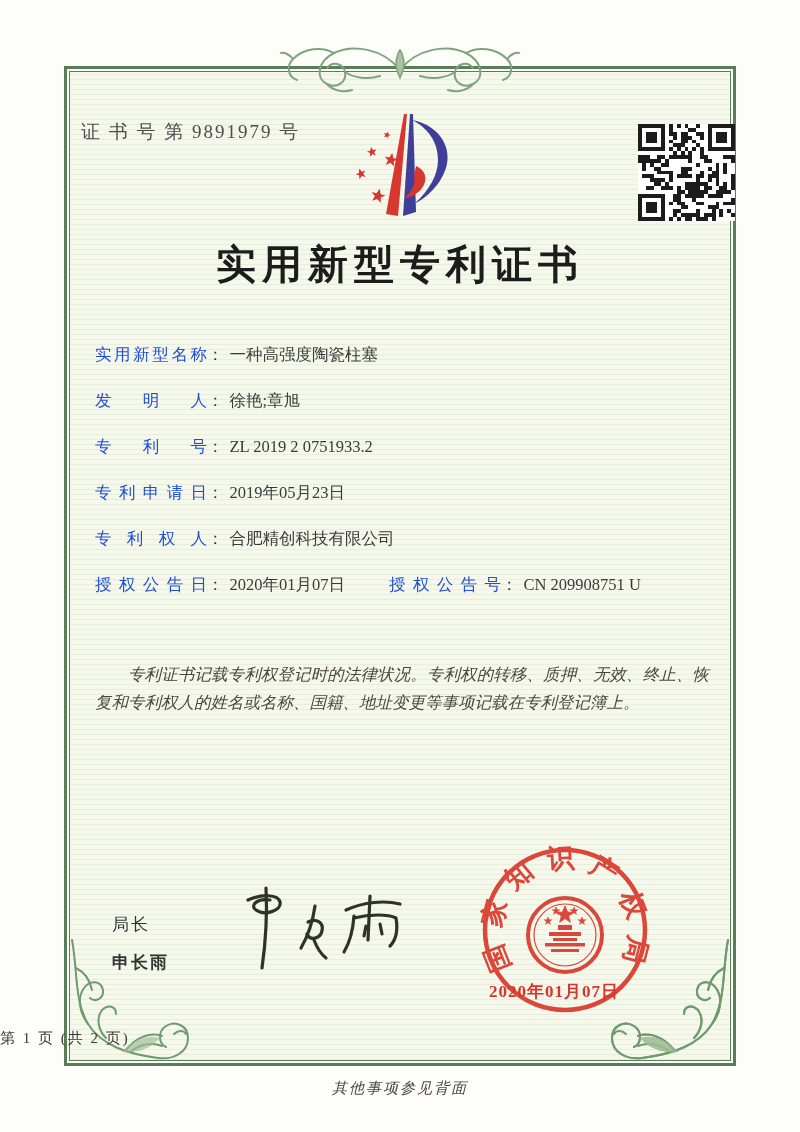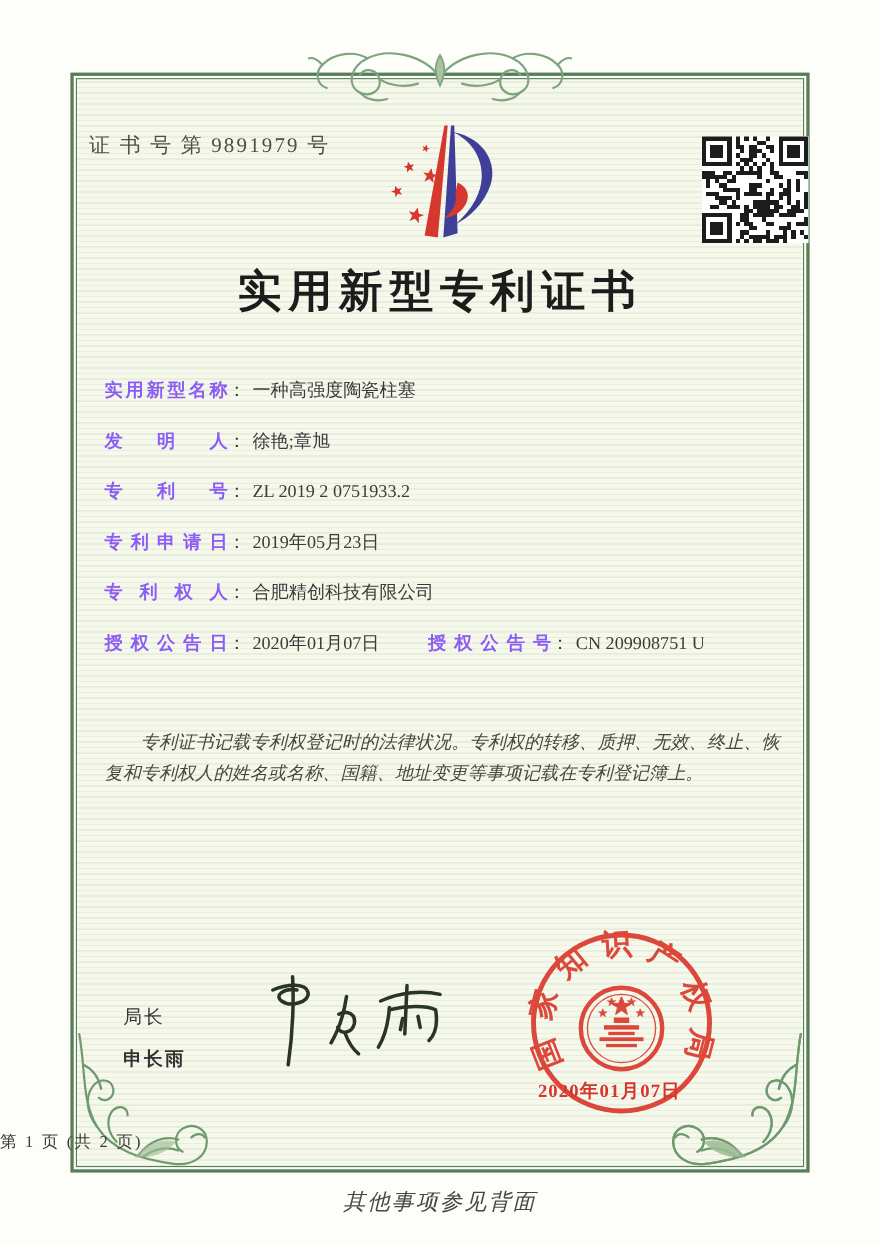--- a/index.html
+++ b/index.html
@@ -37,21 +37,21 @@
   .title{
     position:absolute;left:0;top:237px;width:800px;text-align:center;
     font-size:40px;font-weight:700;letter-spacing:6px;color:#1c1c1c;
   }
 
   
   .fields{position:absolute;left:95px;top:341px;width:616px;font-size:16.5px;}
   .frow{margin-bottom:19px;line-height:27px;white-space:nowrap;}
   .frow .flabel{
     display:inline-block;width:112px;vertical-align:top;
-    text-align:justify;text-align-last:justify;color:#8b5cf6;font-weight:bold;
+    text-align:justify;text-align-last:justify;color:#1d4ed8;
   }
   .frow .colon{display:inline-block;vertical-align:top;}
   .frow .fvalue{
     display:inline-block;vertical-align:top;margin-left:6px;color:#3a3a3a;
     white-space:pre-line;max-width:470px;
   }
   .frow .pair2{margin-left:44px;}
   
   .body-text{
     position:absolute;left:95px;top:661px;width:614px;
@@ -70,21 +70,21 @@
     font-size:17px;font-weight:600;letter-spacing:1px;color:#d6352b;
   }
 
   
   .page-no{
     position:absolute;left:0;top:1029px;width:800px;text-align:left;
     font-size:15px;color:#3a3a3a;letter-spacing:2px;
   }
   .back-note{
     position:absolute;left:0;top:1079px;width:800px;text-align:center;
-    font-size:20px;color:#4b463c;font-style:italic;letter-spacing:2px;
+    font-size:15px;color:#4b463c;font-style:italic;letter-spacing:2px;
   }
 </style>
 </head>
 <body>
 
 <div class="frame">
   <div class="frame-inner"></div>
 </div>
 
 <svg id="crest" class="ornament" viewBox="0 0 240 58">

